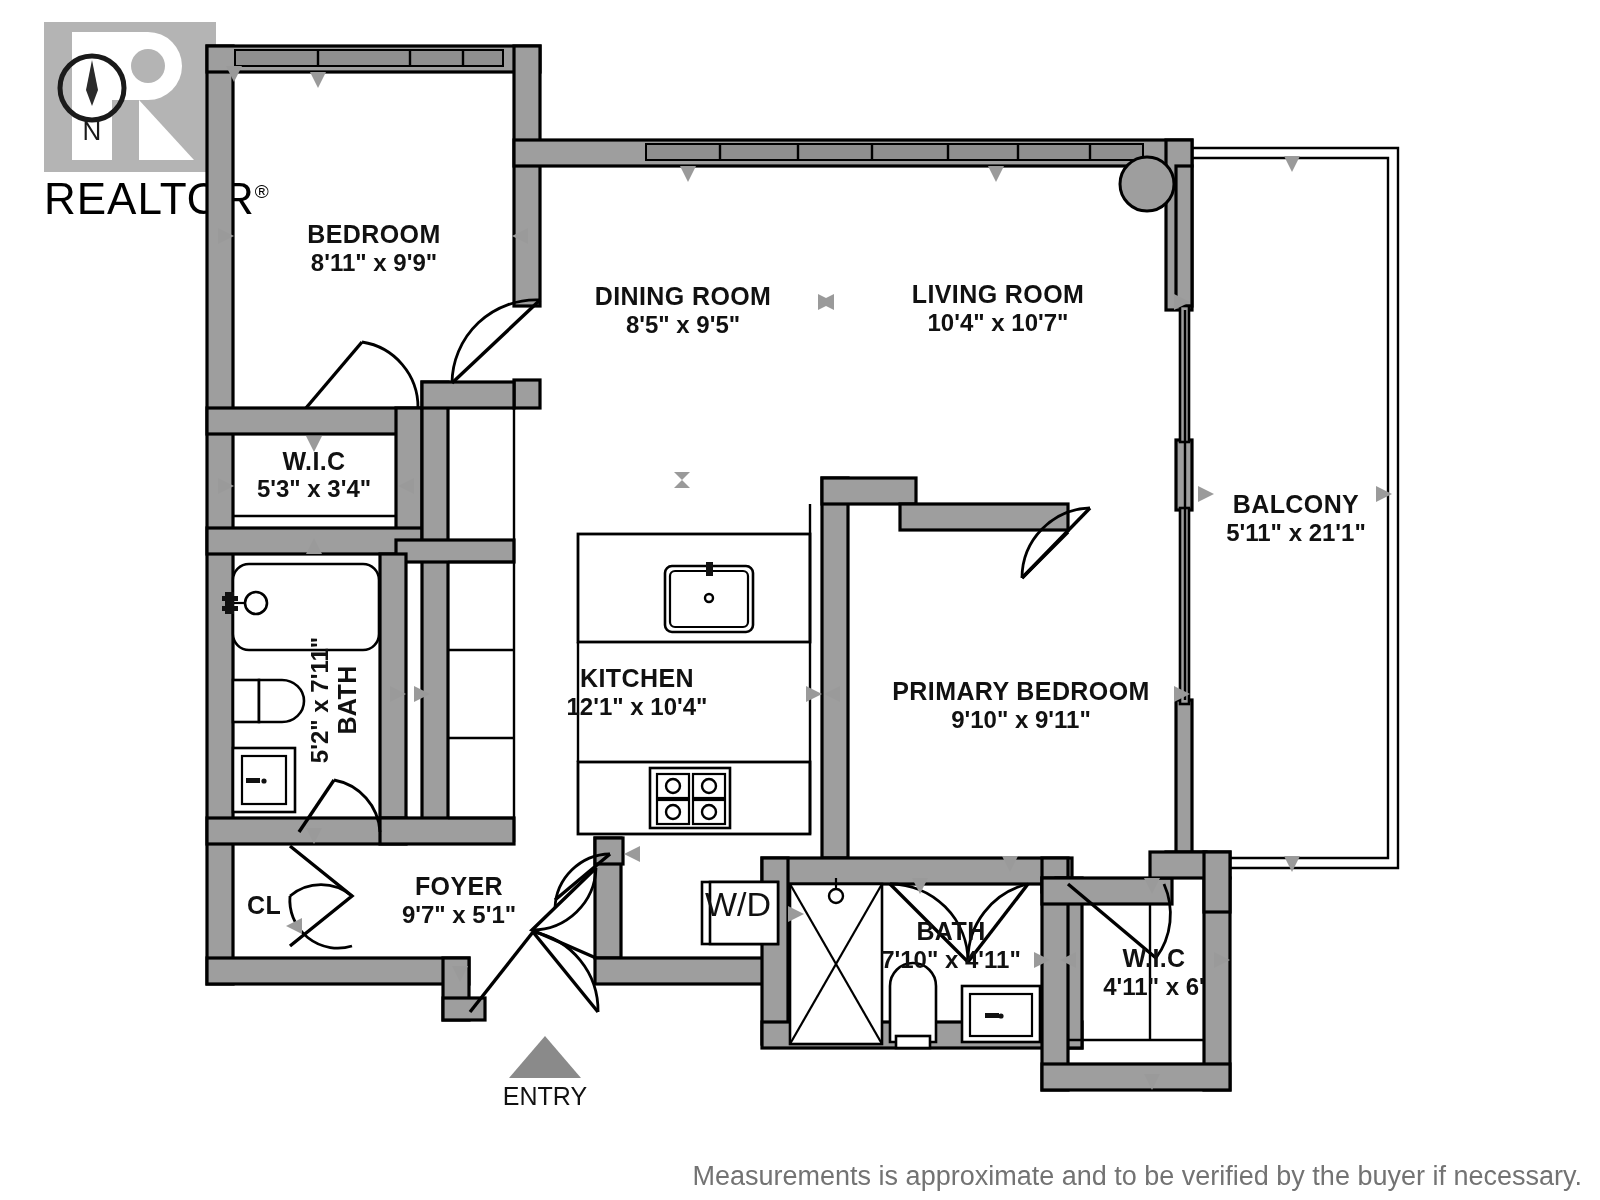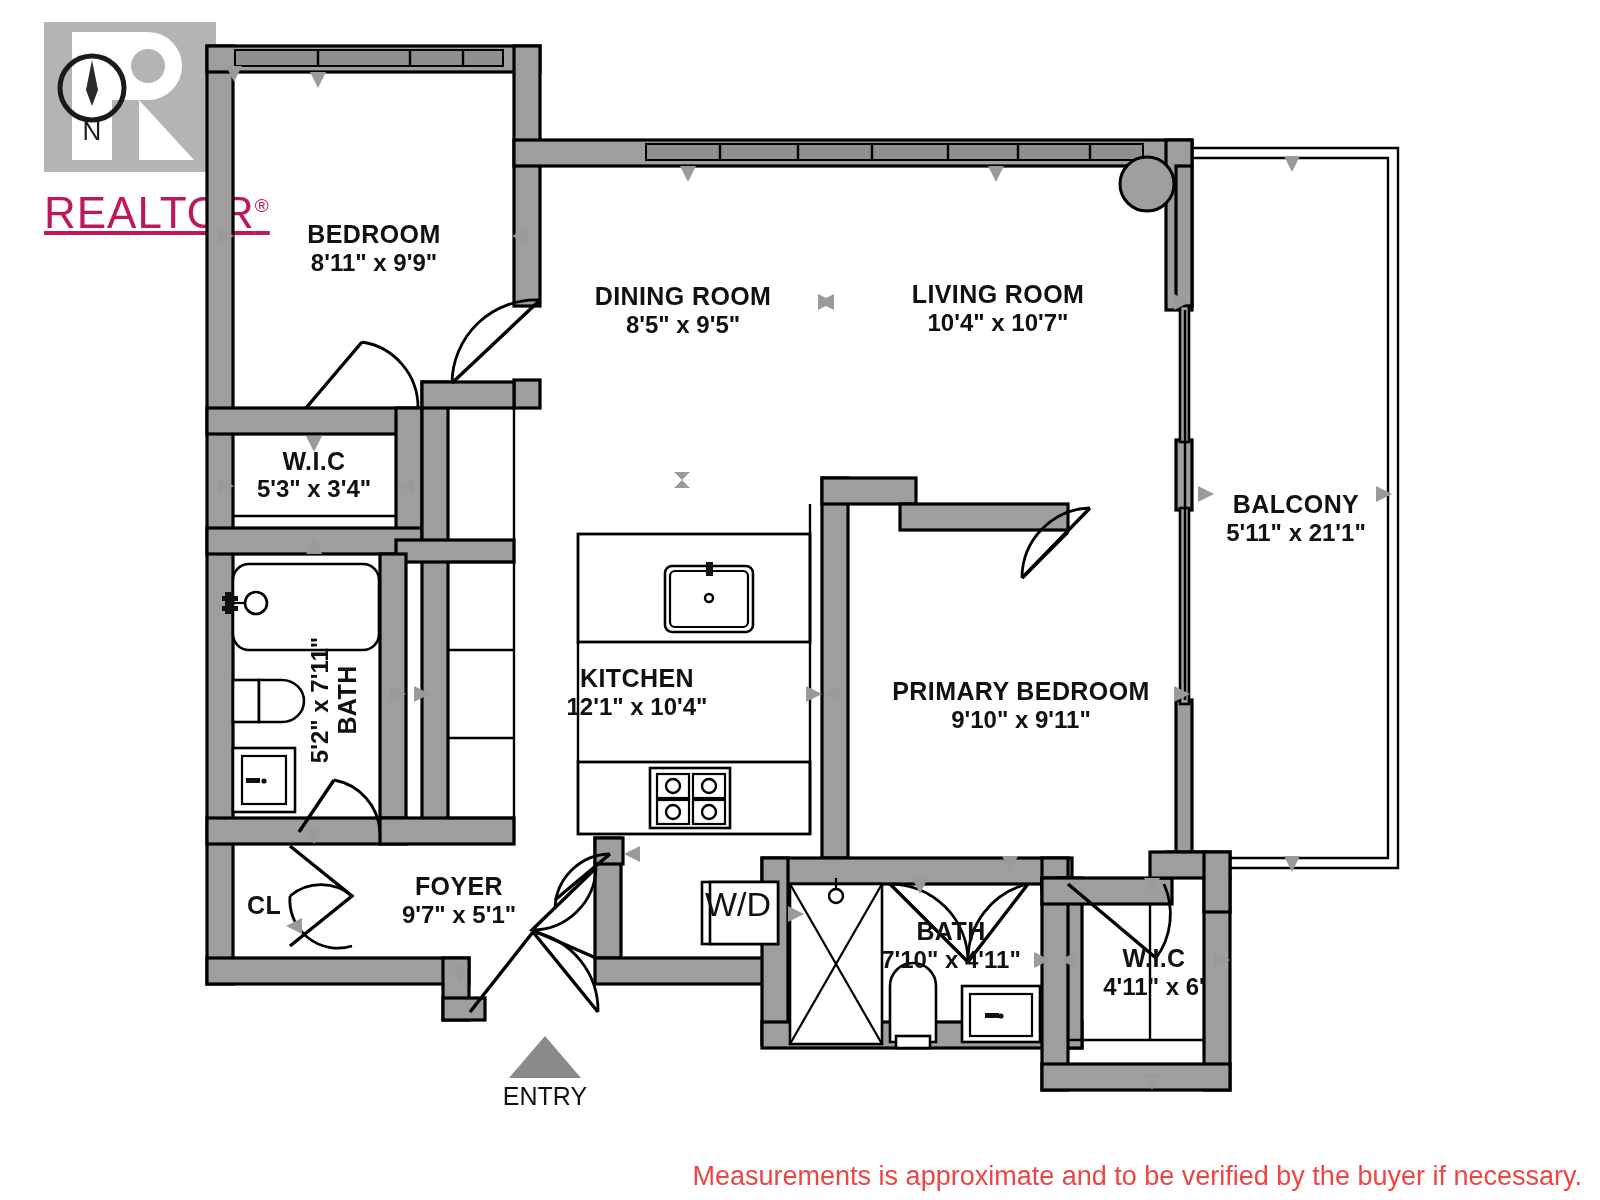--- a/index.html
+++ b/index.html
@@ -19,25 +19,25 @@
   .winline{stroke:#000;stroke-width:2.4;fill:none;}
   .lbl{font-family:"Liberation Sans",sans-serif;font-weight:700;
        font-size:25px;fill:#111;text-anchor:middle;letter-spacing:.4px;}
   .lbl-sm{font-family:"Liberation Sans",sans-serif;font-weight:700;
        font-size:24px;fill:#111;text-anchor:middle;}
   .lbl-wd{font-family:"Liberation Sans",sans-serif;font-weight:400;
        font-size:34px;fill:#111;text-anchor:middle;}
   .lbl-entry{font-family:"Liberation Sans",sans-serif;font-weight:400;
        font-size:25px;fill:#111;text-anchor:middle;}
   .footer-note{position:absolute;right:18px;bottom:8px;font-size:27px;
-       color:#ef4444;font-family:"Liberation Sans",sans-serif;white-space:nowrap;}
+       color:#737373;font-family:"Liberation Sans",sans-serif;white-space:nowrap;}
   .logo{position:absolute;left:44px;top:22px;width:212px;height:200px;}
   .logo-mark{position:absolute;left:0;top:0;width:172px;height:150px;background:#b4b4b4;}
-  .logo-word{position:absolute;left:0;top:166px;font-size:44px;color:#be185d;
-       font-family:"Liberation Sans",sans-serif;font-weight:400;letter-spacing:1px;text-decoration:underline;}
+  .logo-word{position:absolute;left:0;top:152px;font-size:44px;color:#000000;
+       font-family:"Liberation Sans",sans-serif;font-weight:400;letter-spacing:1px;}
   .logo-reg{font-size:19px;vertical-align:super;}
 </style>
 </head>
 <body>
 
 <div id="stage">
 
   <div class="logo">
     <div class="logo-mark">
       <svg width="172" height="150" viewBox="0 0 172 150">

